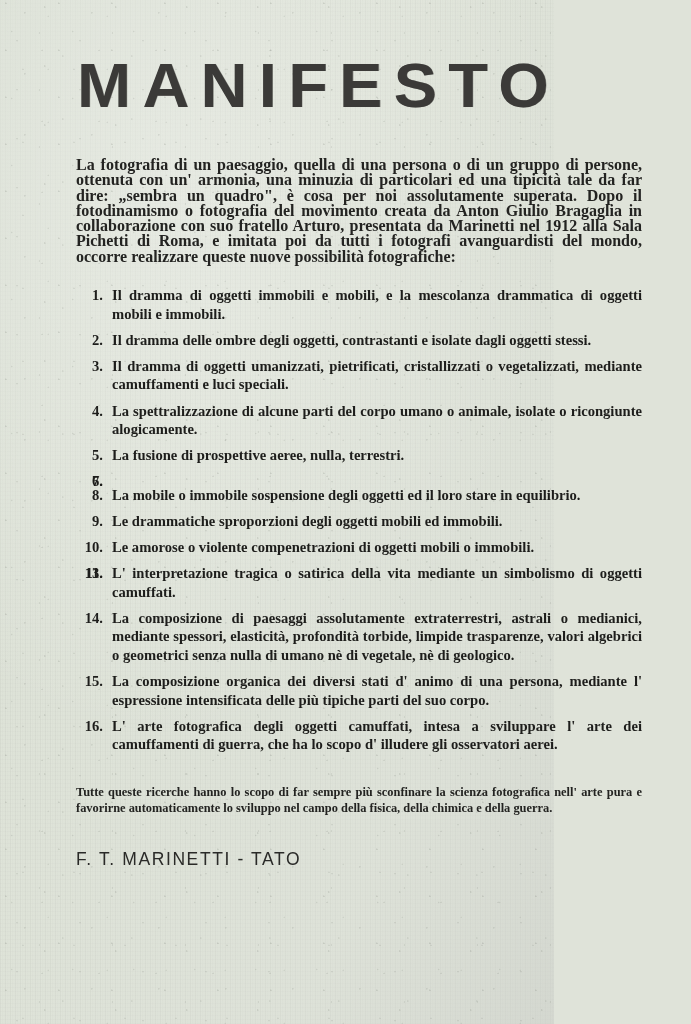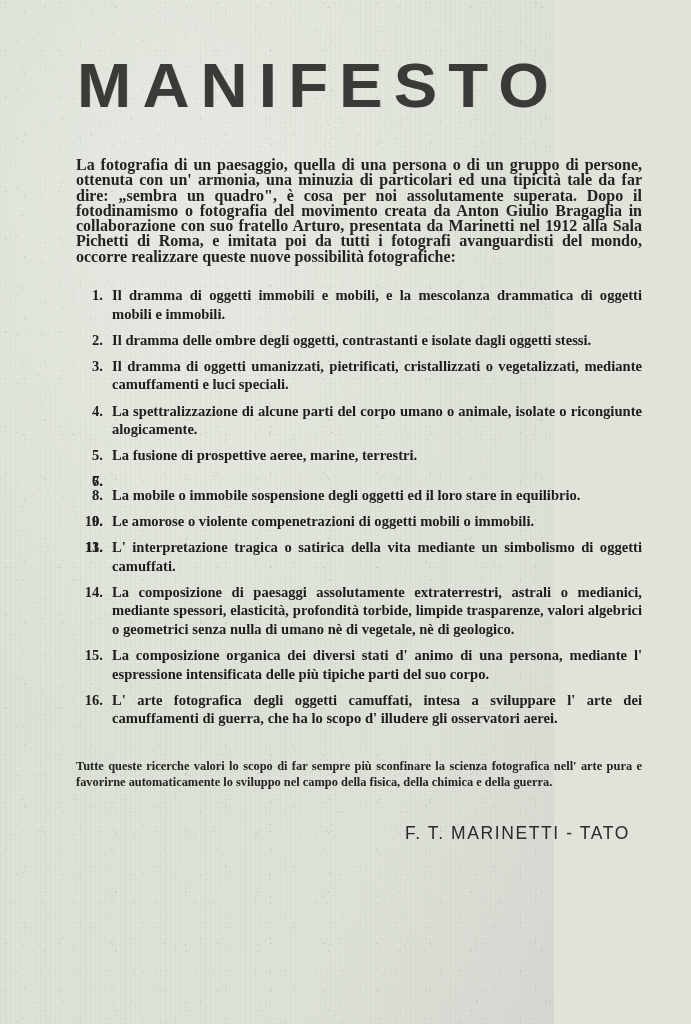--- a/index.html
+++ b/index.html
@@ -145,21 +145,20 @@
     text-justify: inter-word;
     color: #232321;
     hyphens: none;
   }
 
   
   .signature {
     margin: 0;
     padding-top: 33px;
     padding-right: 12px;
-    text-align: right;
     font-family: "Liberation Sans", sans-serif;
     font-weight: normal;
     font-size: 17.5px;
     letter-spacing: 1.6px;
     color: #2a2a28;
   }
 </style>
 </head>
 <body>
 
@@ -170,31 +169,31 @@
 
     <h1 class="title">MANIFESTO</h1>
 
     <p class="intro">La fotografia di un paesaggio, quella di una persona o di un gruppo di persone, ottenuta con un' armonia, una minuzia di particolari ed una tipicità tale da far dire: „sembra un quadro", è cosa per noi assolutamente superata. Dopo il fotodinamismo o fotografia del movimento creata da Anton Giulio Bragaglia in collaborazione con suo fratello Arturo, presentata da Marinetti nel 1912 alla Sala Pichetti di Roma, e imitata poi da tutti i fotografi avanguardisti del mondo, occorre realizzare queste nuove possibilità fotografiche:</p>
 
     <ol class="points" id="points-list">
         <li><span class="num">1.</span><span class="txt">Il dramma di oggetti immobili e mobili, e la mescolanza drammatica di oggetti mobili e immobili.</span></li>
         <li><span class="num">2.</span><span class="txt">Il dramma delle ombre degli oggetti, contrastanti e isolate dagli oggetti stessi.</span></li>
         <li><span class="num">3.</span><span class="txt">Il dramma di oggetti umanizzati, pietrificati, cristallizzati o vegetalizzati, mediante camuffamenti e luci speciali.</span></li>
         <li><span class="num">4.</span><span class="txt">La spettralizzazione di alcune parti del corpo umano o animale, isolate o ricongiunte alogicamente.</span></li>
-        <li><span class="num">5.</span><span class="txt">La fusione di prospettive aeree, marine, terrestri.</span></li>
+        <li><span class="num">5.</span><span class="txt">La fusione di prospettive aeree, nulla, terrestri.</span></li>
         <li><span class="num">6.</span></li>
         <li><span class="num">7.</span></li>
         <li class="gap-before"><span class="num">8.</span><span class="txt">La mobile o immobile sospensione degli oggetti ed il loro stare in equilibrio.</span></li>
-        <li><span class="num">9.</span></li>
+        <li><span class="num">9.</span><span class="txt">Le drammatiche sproporzioni degli oggetti mobili ed immobili.</span></li>
         <li><span class="num">10.</span><span class="txt">Le amorose o violente compenetrazioni di oggetti mobili o immobili.</span></li>
         <li><span class="num">11.</span></li>
         <li><span class="num">13.</span><span class="txt">L' interpretazione tragica o satirica della vita mediante un simbolismo di oggetti camuffati.</span></li>
         <li><span class="num">14.</span><span class="txt">La composizione di paesaggi assolutamente extraterrestri, astrali o medianici, mediante spessori, elasticità, profondità torbide, limpide trasparenze, valori algebrici o geometrici senza nulla di umano nè di vegetale, nè di geologico.</span></li>
         <li><span class="num">15.</span><span class="txt">La composizione organica dei diversi stati d' animo di una persona, mediante l' espressione intensificata delle più tipiche parti del suo corpo.</span></li>
         <li><span class="num">16.</span><span class="txt">L' arte fotografica degli oggetti camuffati, intesa a sviluppare l' arte dei camuffamenti di guerra, che ha lo scopo d' illudere gli osservatori aerei.</span></li>
       </ol>
 
-    <p class="closing">Tutte queste ricerche valori lo scopo di far sempre più sconfinare la scienza fotografica nell' arte pura e favorirne automaticamente lo sviluppo nel campo della fisica, della chimica e della guerra.</p>
+    <p class="closing">Tutte queste ricerche hanno lo scopo di far sempre più sconfinare la scienza fotografica nell' arte pura e favorirne automaticamente lo sviluppo nel campo della fisica, della chimica e della guerra.</p>
 
     <p class="signature">F. T. MARINETTI - TATO</p>
 
   </div>
 </div>
 
 </body></html>

